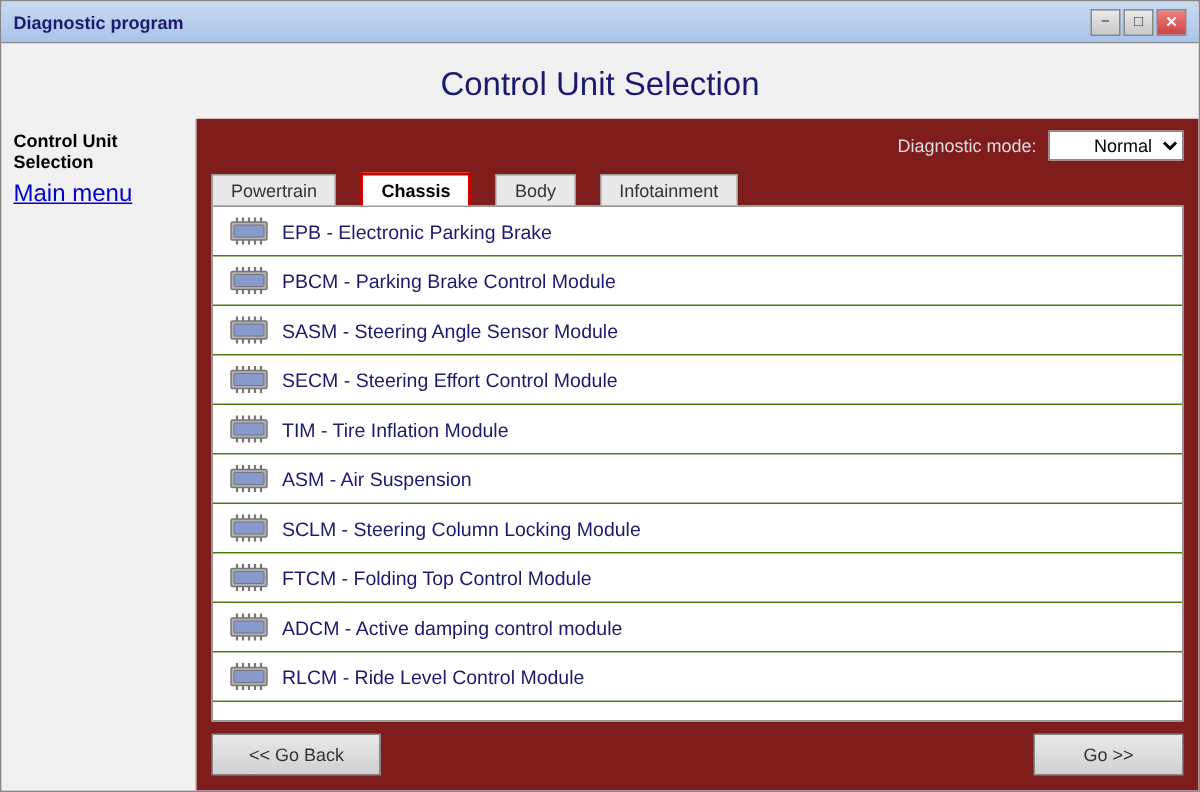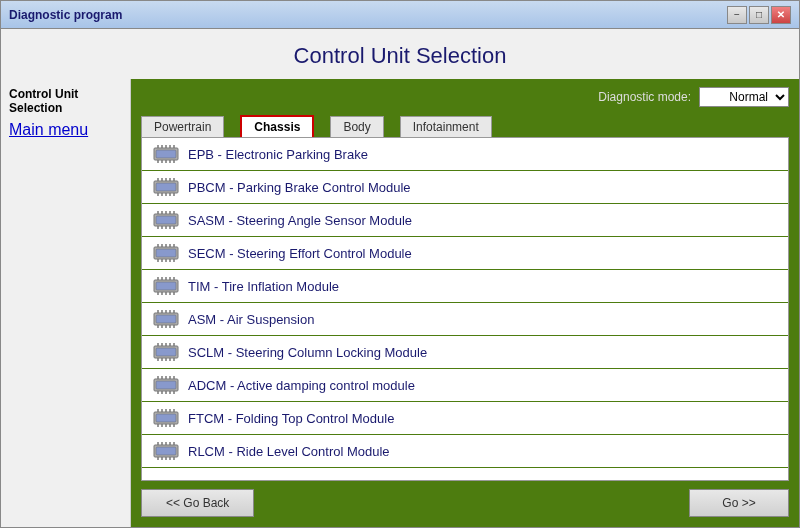--- a/index.html
+++ b/index.html
@@ -103,21 +103,21 @@
     .sidebar-item-link {
       color: #0000cc;
       font-size: 16px;
       text-decoration: underline;
       cursor: pointer;
     }
 
     
     .right-panel {
       flex: 1;
-      background: #4d7c0f;
+      background: #7f1d1d;
       display: flex;
       flex-direction: column;
       padding: 8px 10px 10px 10px;
     }
 
     
     .diag-mode-bar {
       display: flex;
       align-items: center;
       justify-content: flex-end;
@@ -435,40 +435,40 @@
       <line x1="14" y1="4" x2="14" y2="1" stroke="#777" stroke-width="1.5"></line>
       <line x1="18" y1="4" x2="18" y2="1" stroke="#777" stroke-width="1.5"></line>
       <line x1="22" y1="4" x2="22" y2="1" stroke="#777" stroke-width="1.5"></line>
       <line x1="6" y1="16" x2="6" y2="19" stroke="#777" stroke-width="1.5"></line>
       <line x1="10" y1="16" x2="10" y2="19" stroke="#777" stroke-width="1.5"></line>
       <line x1="14" y1="16" x2="14" y2="19" stroke="#777" stroke-width="1.5"></line>
       <line x1="18" y1="16" x2="18" y2="19" stroke="#777" stroke-width="1.5"></line>
       <line x1="22" y1="16" x2="22" y2="19" stroke="#777" stroke-width="1.5"></line>
     </svg>
               </div>
+              <span>FTCM - Folding Top Control Module</span>
+            </div>
+            <div class="list-item">
+              <div class="item-icon">
+                <svg width="28" height="20" viewBox="0 0 28 20">
+      <rect x="2" y="4" width="24" height="12" rx="1" fill="#b0b0b0" stroke="#777" stroke-width="1"></rect>
+      <rect x="4" y="6" width="20" height="8" rx="1" fill="#8899cc" stroke="#666" stroke-width="0.5"></rect>
+      <line x1="6" y1="4" x2="6" y2="1" stroke="#777" stroke-width="1.5"></line>
+      <line x1="10" y1="4" x2="10" y2="1" stroke="#777" stroke-width="1.5"></line>
+      <line x1="14" y1="4" x2="14" y2="1" stroke="#777" stroke-width="1.5"></line>
+      <line x1="18" y1="4" x2="18" y2="1" stroke="#777" stroke-width="1.5"></line>
+      <line x1="22" y1="4" x2="22" y2="1" stroke="#777" stroke-width="1.5"></line>
+      <line x1="6" y1="16" x2="6" y2="19" stroke="#777" stroke-width="1.5"></line>
+      <line x1="10" y1="16" x2="10" y2="19" stroke="#777" stroke-width="1.5"></line>
+      <line x1="14" y1="16" x2="14" y2="19" stroke="#777" stroke-width="1.5"></line>
+      <line x1="18" y1="16" x2="18" y2="19" stroke="#777" stroke-width="1.5"></line>
+      <line x1="22" y1="16" x2="22" y2="19" stroke="#777" stroke-width="1.5"></line>
+    </svg>
+              </div>
               <span>ADCM - Active damping control module</span>
-            </div>
-            <div class="list-item">
-              <div class="item-icon">
-                <svg width="28" height="20" viewBox="0 0 28 20">
-      <rect x="2" y="4" width="24" height="12" rx="1" fill="#b0b0b0" stroke="#777" stroke-width="1"></rect>
-      <rect x="4" y="6" width="20" height="8" rx="1" fill="#8899cc" stroke="#666" stroke-width="0.5"></rect>
-      <line x1="6" y1="4" x2="6" y2="1" stroke="#777" stroke-width="1.5"></line>
-      <line x1="10" y1="4" x2="10" y2="1" stroke="#777" stroke-width="1.5"></line>
-      <line x1="14" y1="4" x2="14" y2="1" stroke="#777" stroke-width="1.5"></line>
-      <line x1="18" y1="4" x2="18" y2="1" stroke="#777" stroke-width="1.5"></line>
-      <line x1="22" y1="4" x2="22" y2="1" stroke="#777" stroke-width="1.5"></line>
-      <line x1="6" y1="16" x2="6" y2="19" stroke="#777" stroke-width="1.5"></line>
-      <line x1="10" y1="16" x2="10" y2="19" stroke="#777" stroke-width="1.5"></line>
-      <line x1="14" y1="16" x2="14" y2="19" stroke="#777" stroke-width="1.5"></line>
-      <line x1="18" y1="16" x2="18" y2="19" stroke="#777" stroke-width="1.5"></line>
-      <line x1="22" y1="16" x2="22" y2="19" stroke="#777" stroke-width="1.5"></line>
-    </svg>
-              </div>
-              <span>FTCM - Folding Top Control Module</span>
             </div>
             <div class="list-item">
               <div class="item-icon">
                 <svg width="28" height="20" viewBox="0 0 28 20">
       <rect x="2" y="4" width="24" height="12" rx="1" fill="#b0b0b0" stroke="#777" stroke-width="1"></rect>
       <rect x="4" y="6" width="20" height="8" rx="1" fill="#8899cc" stroke="#666" stroke-width="0.5"></rect>
       <line x1="6" y1="4" x2="6" y2="1" stroke="#777" stroke-width="1.5"></line>
       <line x1="10" y1="4" x2="10" y2="1" stroke="#777" stroke-width="1.5"></line>
       <line x1="14" y1="4" x2="14" y2="1" stroke="#777" stroke-width="1.5"></line>
       <line x1="18" y1="4" x2="18" y2="1" stroke="#777" stroke-width="1.5"></line>

